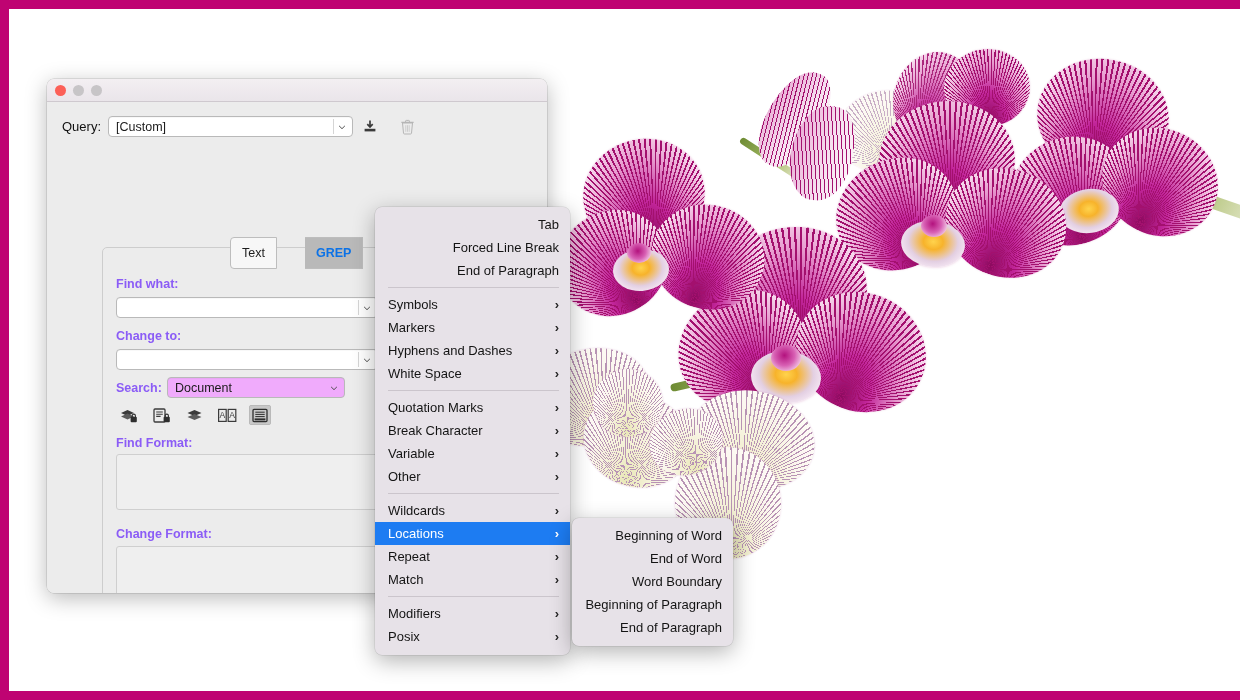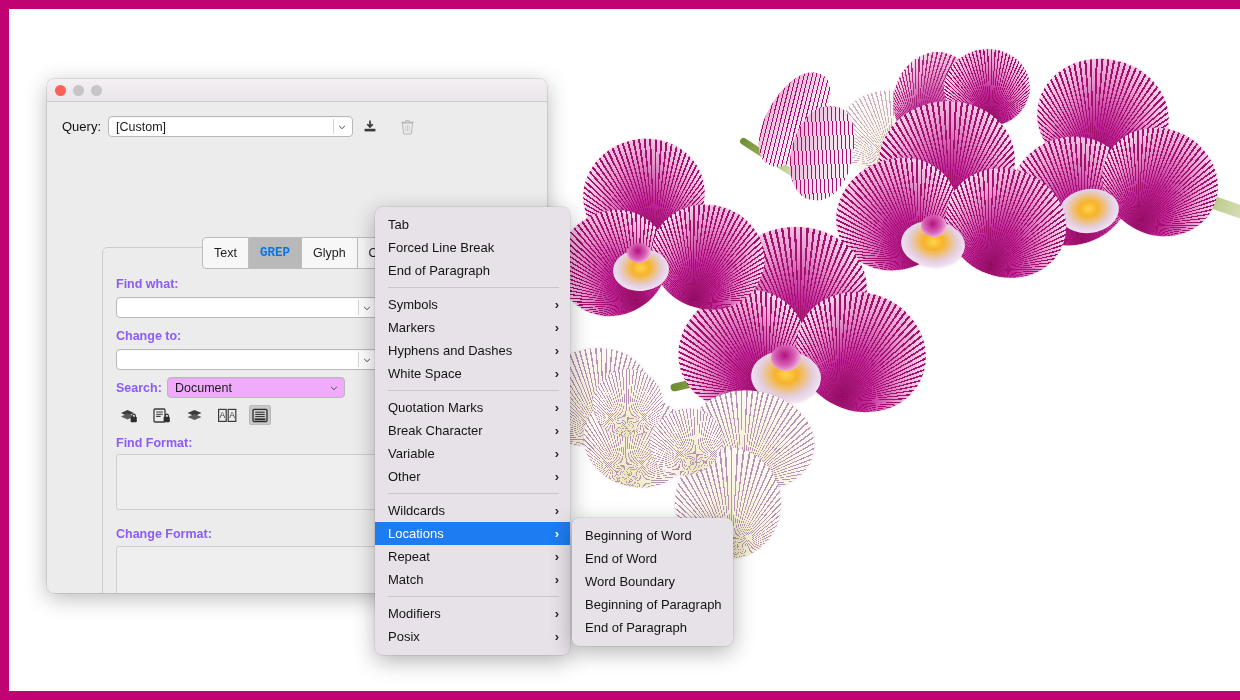--- a/index.html
+++ b/index.html
@@ -92,24 +92,25 @@
   .icon-btn{width:20px;height:20px;display:inline-flex;align-items:center;justify-content:center;}
 
   .tabs{
     position:absolute;left:155px;top:135px;display:flex;z-index:4;
   }
   .tab{
     height:21px;padding:15px 11px;display:flex;align-items:center;justify-content:center;
     font-size:12.5px;color:#1d1d1d;background:#f7f7f7;
     border:.5px solid #bdbdbd;border-left-width:0;box-sizing:border-box;
     position:relative;
+    margin-left:28px;
   }
   .tab:first-child{border-left-width:.5px;border-radius:4px 0 0 4px;}
   .tab:last-child{border-radius:0 4px 4px 0;}
-  .tab.active{background:#b9b9b9;color:#0b72e7;font-weight:bold;font-family:Liberation Mono, monospace;}
+  .tab.active{background:#b9b9b9;color:#0b72e7;font-weight:bold;}
   .badge{
     position:absolute;right:-4px;top:-4px;width:9px;height:9px;border-radius:2px;background:#1a7aed;
   }
 
   .groupbox{
     position:absolute;left:55px;top:145px;width:430px;height:375px;
     border:.5px solid #cdcdcd;border-radius:5px;background:transparent;
   }
 
   .field-label{position:absolute;font-size:12.5px;font-weight:bold;color:#8b5cf6;}
@@ -141,21 +142,21 @@
 
   
   .menu{
     position:absolute;left:366px;top:198px;width:195px;
     background:#e7e2e8;border-radius:7px;
     box-shadow:0 6px 22px rgba(0,0,0,.30),0 0 0 .5px rgba(0,0,0,.13);
     padding:6px 0 7px 0;z-index:20;
   }
   .mi{
     height:23px;display:flex;align-items:center;padding:0 11px 0 13px;
-    font-size:13px;color:#141414;position:relative;
+    font-size:13px;color:#141414;position:relative;justify-content:flex-end;
   }
   .mi .arr{margin-left:auto;font-size:13px;color:#262626;font-weight:bold;line-height:1;}
   .mi.hl{background:#1d7cf2;color:#fff;}
   .mi.hl .arr{color:#fff;}
   .msep{height:1px;background:#cbc5cc;margin:5px 11px 5px 13px;}
 
   .submenu{
     position:absolute;left:563px;top:509px;width:161px;
     background:#e7e2e8;border-radius:7px;
     box-shadow:0 6px 22px rgba(0,0,0,.30),0 0 0 .5px rgba(0,0,0,.13);

